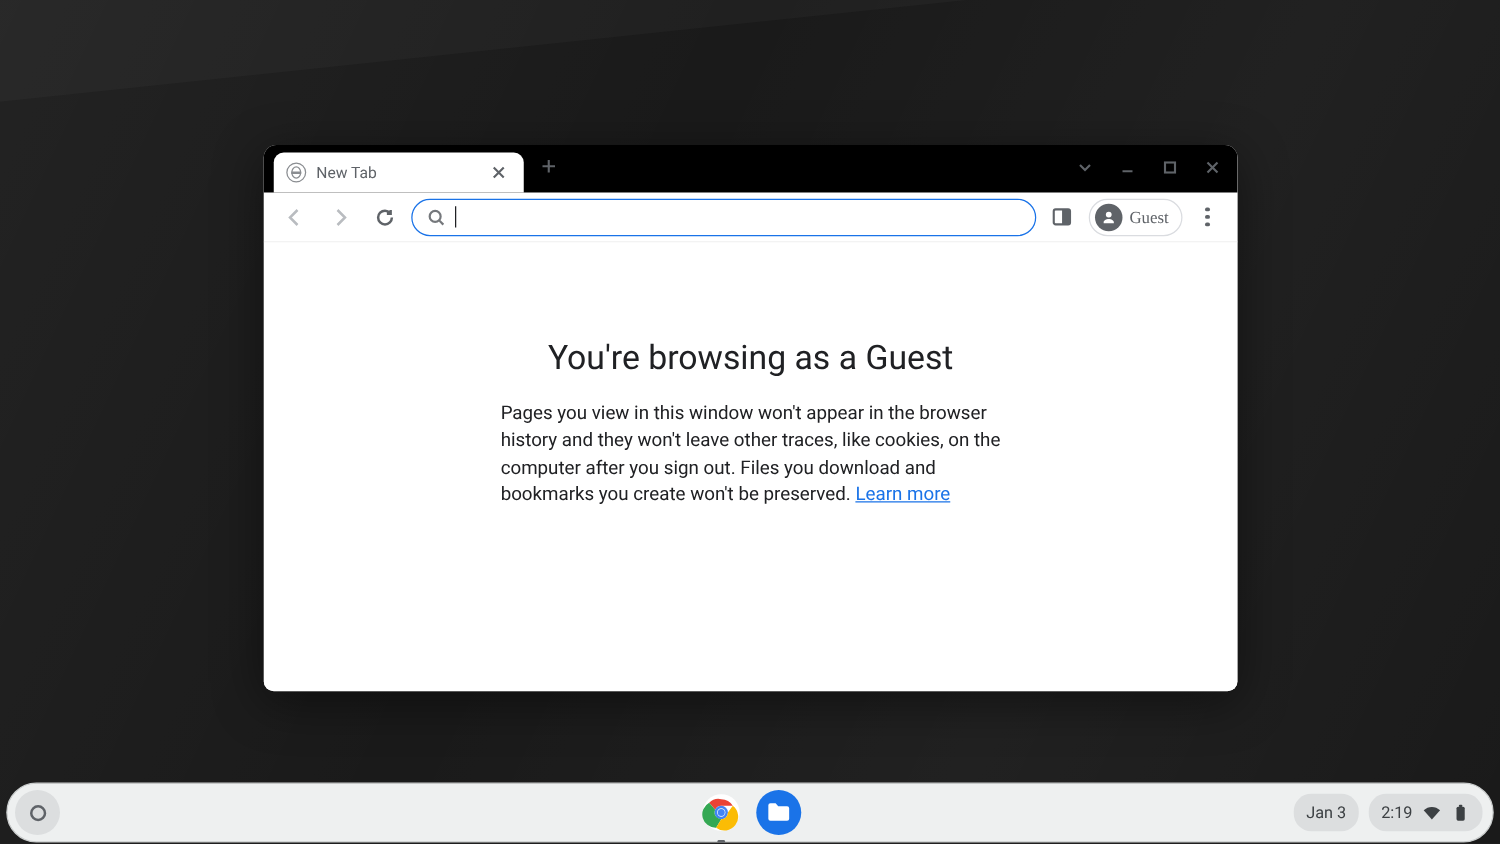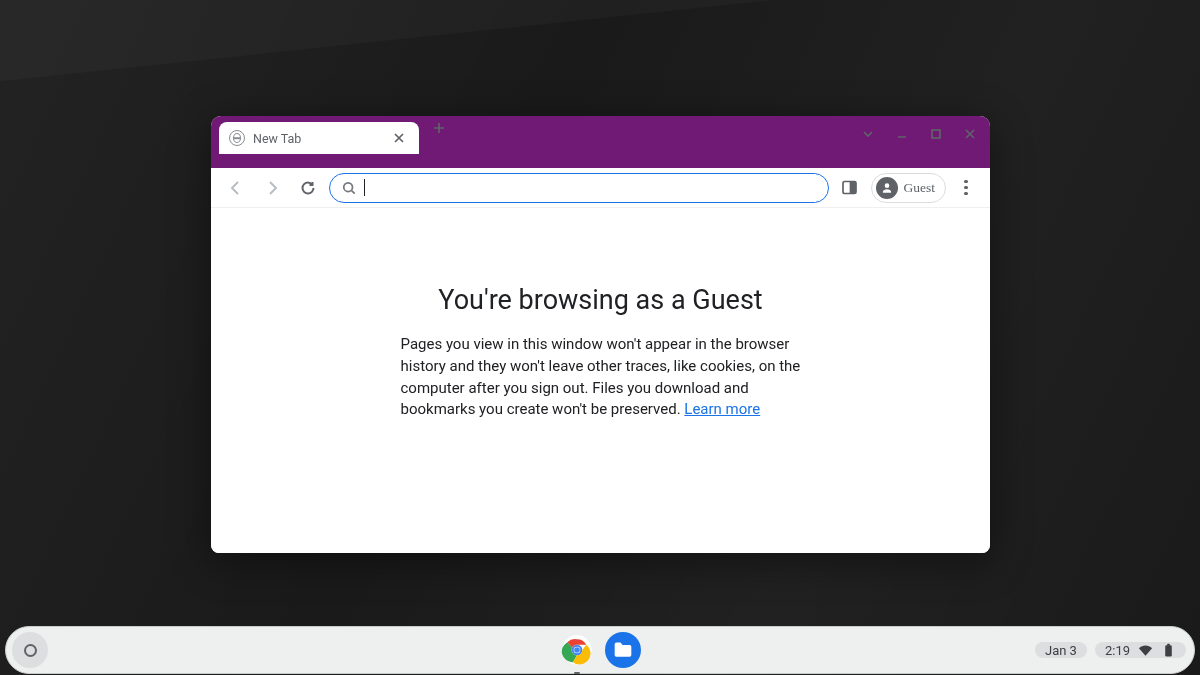--- a/index.html
+++ b/index.html
@@ -16,21 +16,21 @@
   .l5{ background:#1a1a1a; transform:rotate(-6deg) translate(420px,560px); }
   .wallpaper .sheen { position:absolute; inset:0; background:linear-gradient(115deg, rgba(255,255,255,0.04), transparent 40%, rgba(255,255,255,0.03) 70%, transparent); }
 
   
   .browser {
     position:absolute; top:116px; left:211px; width:779px; height:437px;
     background:#fff; border-radius:10px 10px 8px 8px; box-shadow:0 8px 40px rgba(0,0,0,0.45);
     display:flex; flex-direction:column; overflow:hidden;
   }
   .tabstrip {
-    height:52px; background:#701a75; display:flex; align-items:flex-start; padding:0 8px 0 8px; position:relative;
+    height:38px; background:#000000; display:flex; align-items:center; padding:0 8px 0 8px; position:relative;
   }
   .tab {
     background:#fff; height:32px; border-radius:8px 8px 0 0; display:flex; align-items:center;
     padding:0 8px 0 10px; font-size:12.5px; color:#5f6368; gap:8px; min-width:200px; margin-top:6px;
   }
   .tab .favicon { width:16px; height:16px; border-radius:50%; border:1.6px solid #8a8d91; position:relative; flex-shrink:0; }
   .tab .favicon::after { content:""; position:absolute; left:3px; right:3px; top:50%; height:1.6px; background:#8a8d91; transform:translateY(-50%); }
   .tab .favicon::before { content:""; position:absolute; top:2px; bottom:2px; left:50%; width:6px; border:1.6px solid #8a8d91; border-radius:50%; transform:translateX(-50%); }
   .tab .title { flex:1; white-space:nowrap; overflow:hidden; text-overflow:ellipsis; }
   .tab .close, .newtab, .winbtn { width:24px; height:24px; display:flex; align-items:center; justify-content:center; border-radius:50%; color:#5f6368; }
@@ -71,21 +71,21 @@
   }
   .shelf .launcher { width:36px; height:36px; border-radius:50%; background:#dcdedf; display:flex; align-items:center; justify-content:center; margin-left:2px; }
   .shelf .launcher .ring { width:13px; height:13px; border:2px solid #5f6368; border-radius:50%; }
   .shelf .center { position:absolute; left:50%; transform:translateX(-50%); display:flex; gap:10px; align-items:center; }
   .app-icon { width:36px; height:36px; border-radius:50%; display:flex; align-items:center; justify-content:center; position:relative; }
   .indicator { position:absolute; bottom:-6px; width:6px; height:2px; background:#5f6368; border-radius:1px; }
   .chrome-icon svg { width:32px; height:32px; }
   .files-icon { background:#1a73e8; }
   .files-icon svg { width:20px; height:18px; fill:#fff; }
   .shelf .right { position:absolute; right:8px; display:flex; align-items:center; gap:8px; }
-  .pill { background:#dcdedf; border-radius:14px; height:16px; display:flex; align-items:center; padding:0 10px; font-size:13px; color:#3c4043; gap:8px; }
+  .pill { background:#dcdedf; border-radius:14px; height:30px; display:flex; align-items:center; padding:0 10px; font-size:13px; color:#3c4043; gap:8px; }
   .pill svg { width:15px; height:15px; }
 </style>
 </head>
 <body>
 
 <div class="wallpaper">
   <div class="layer l1"></div>
     <div class="layer l2"></div>
     <div class="layer l3"></div>
     <div class="layer l4"></div>

